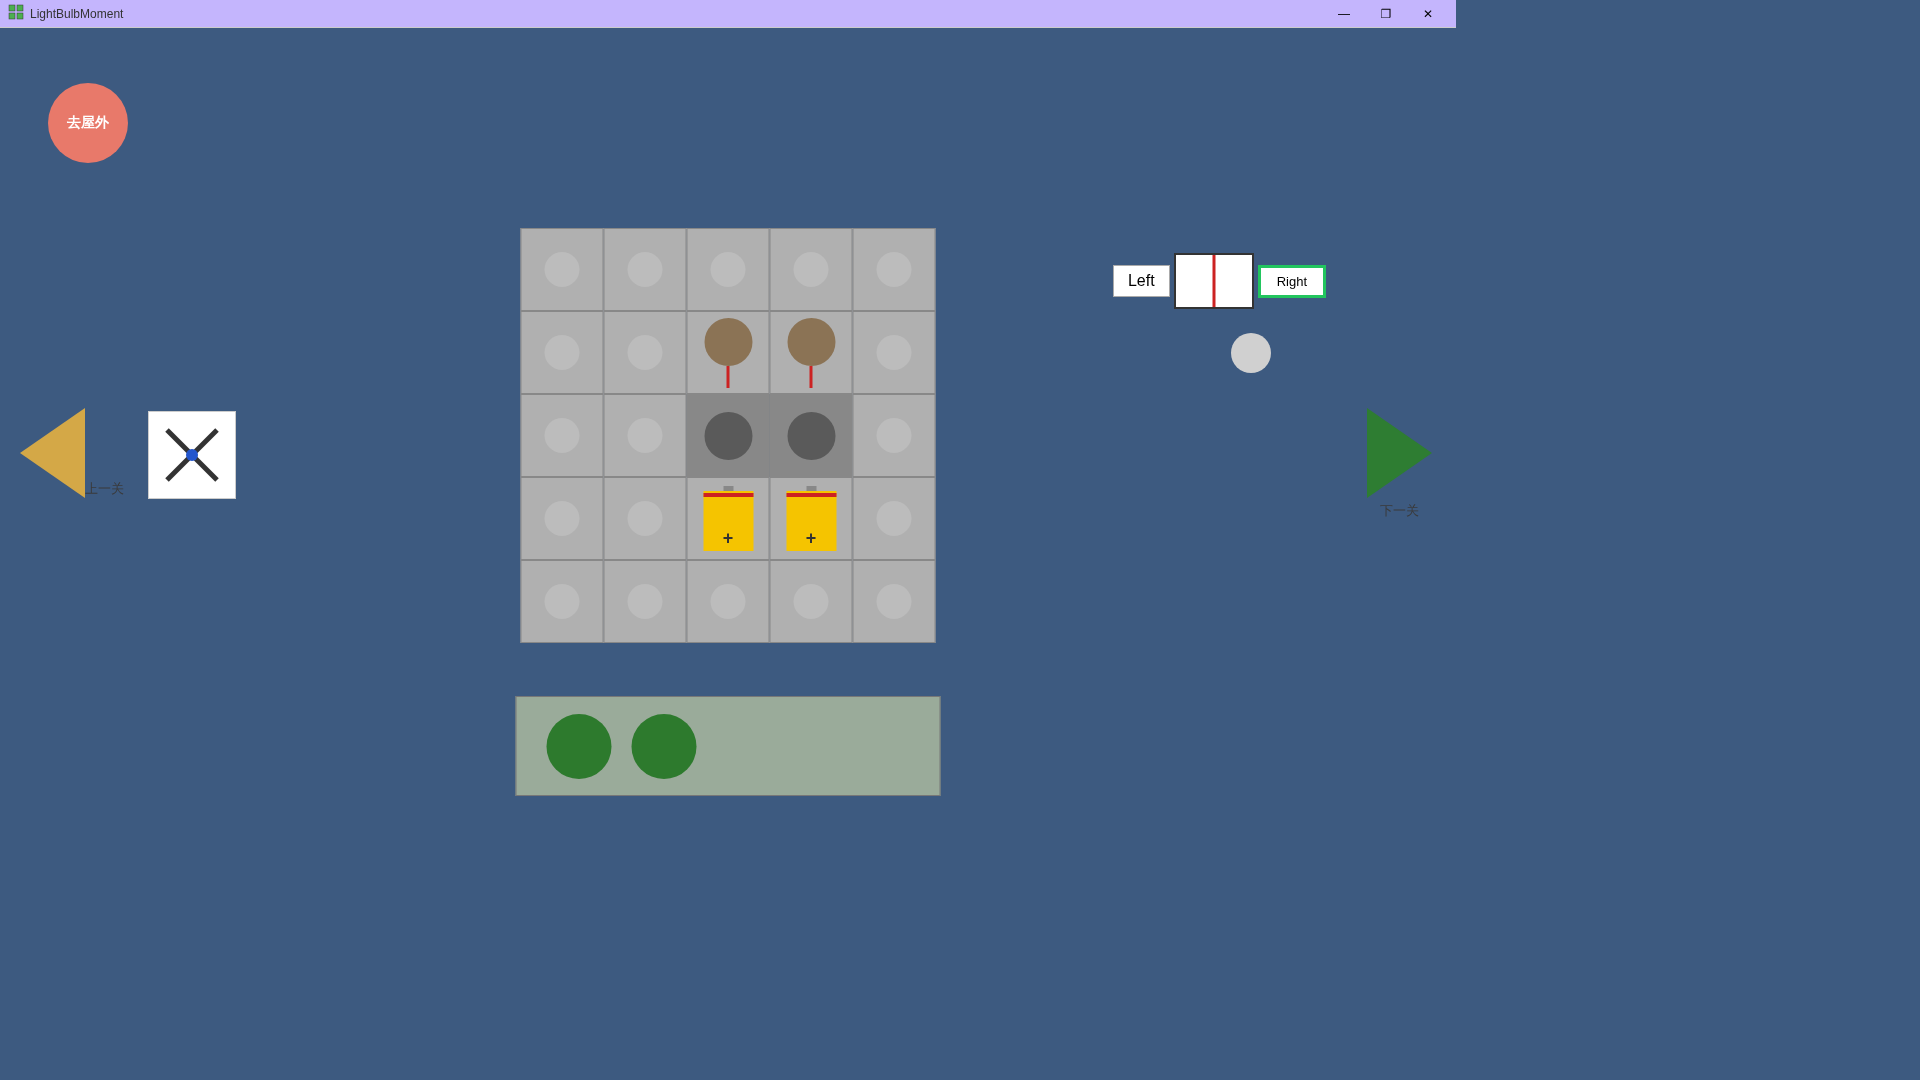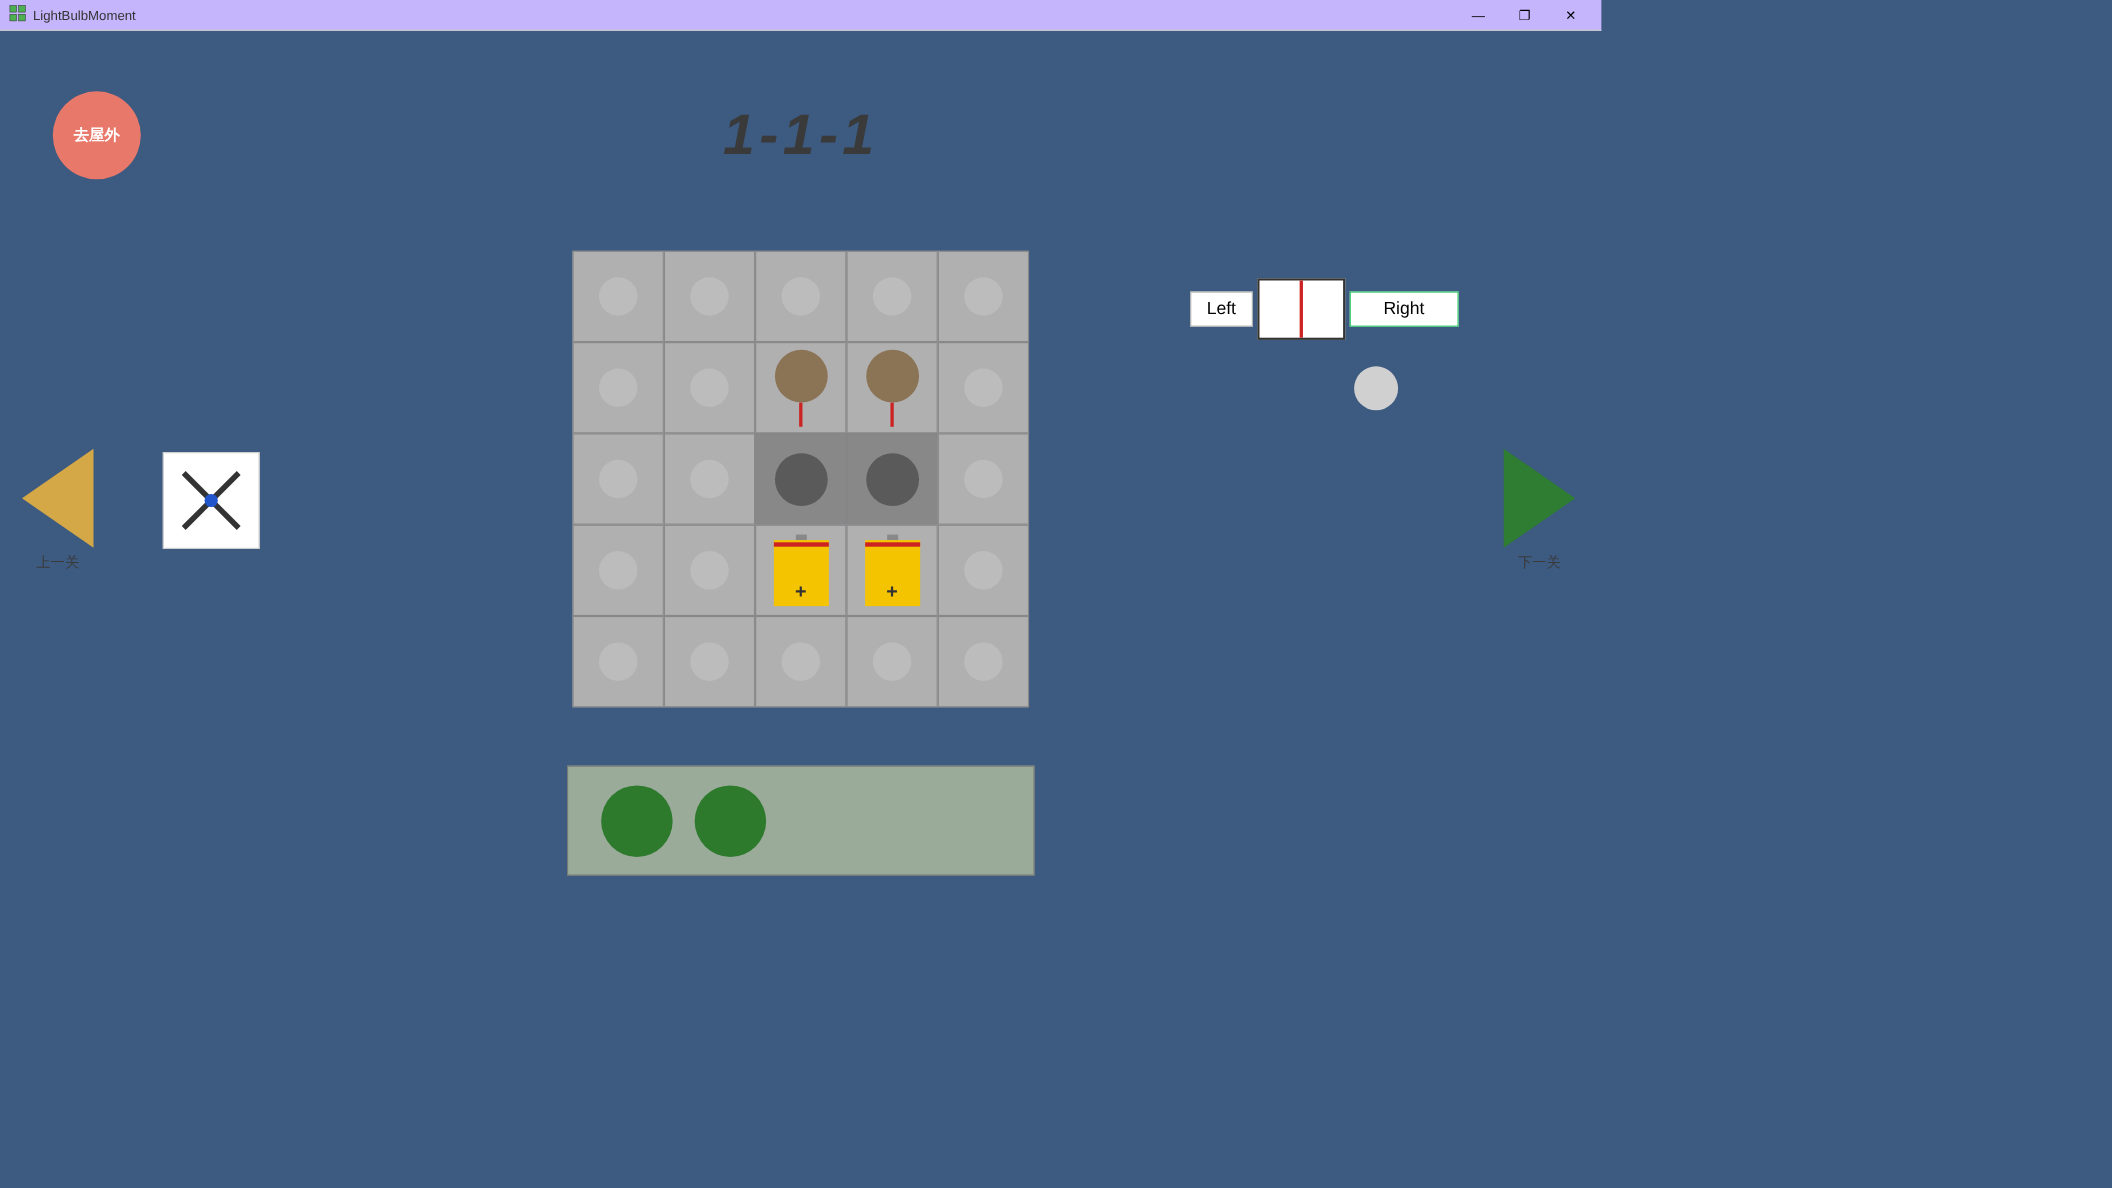--- a/index.html
+++ b/index.html
@@ -72,21 +72,21 @@
       font-style: italic;
       font-weight: bold;
       color: #3a3a3a;
       letter-spacing: 4px;
     }
 
     
     .prev-btn {
       position: absolute;
       top: 390px; left: 20px;
-      display: flex; flex-direction: column; align-items: center;
+      display: flex; flex-direction: row; align-items: flex-end;
       cursor: pointer;
     }
     .prev-triangle {
       width: 0; height: 0;
       border-top: 45px solid transparent;
       border-bottom: 45px solid transparent;
       border-right: 65px solid #d4a847;
     }
     .prev-label {
       margin-top: 4px;
@@ -149,24 +149,24 @@
       position: relative;
       display: flex; align-items: center; justify-content: center;
     }
     .toggle-line {
       width: 3px; height: 100%;
       background: #cc2222;
       position: absolute;
       left: 50%; transform: translateX(-50%);
     }
     .toggle-right-btn {
-      padding: 6px 30px;
+      padding: 6px 16px;
       background: white;
-      border: 1px solid #22c55e;
-      font-size: 16px;
+      border: 3px solid #22c55e;
+      font-size: 13px;
       cursor: pointer;
     }
     .toggle-knob {
       position: absolute;
       top: 310px;
       right: 210px;
       width: 40px; height: 40px;
       border-radius: 50%;
       background: #d0d0d0;
     }
@@ -209,21 +209,20 @@
     <button class="titlebar-btn">—</button>
     <button class="titlebar-btn">❐</button>
     <button class="titlebar-btn close">✕</button>
   </div>
 </div>
 
 <div class="main">
 
   <button class="go-outside-btn">去屋外</button>
 
-  <div class="level-title">1-1-1</div>
 
   <div class="prev-btn" style="top:380px; left:20px;">
     <div class="prev-triangle"></div>
     <span class="prev-label">上一关</span>
   </div>
 
   <div class="cancel-x" style="position:absolute; top:383px; left:148px; width:88px; height:88px; background:white; border:1px solid #ccc; display:flex; align-items:center; justify-content:center;">
     <svg width="60" height="60" viewBox="0 0 60 60">
       <line x1="5" y1="5" x2="55" y2="55" stroke="#333" stroke-width="5"></line>
       <line x1="55" y1="5" x2="5" y2="55" stroke="#333" stroke-width="5"></line>

